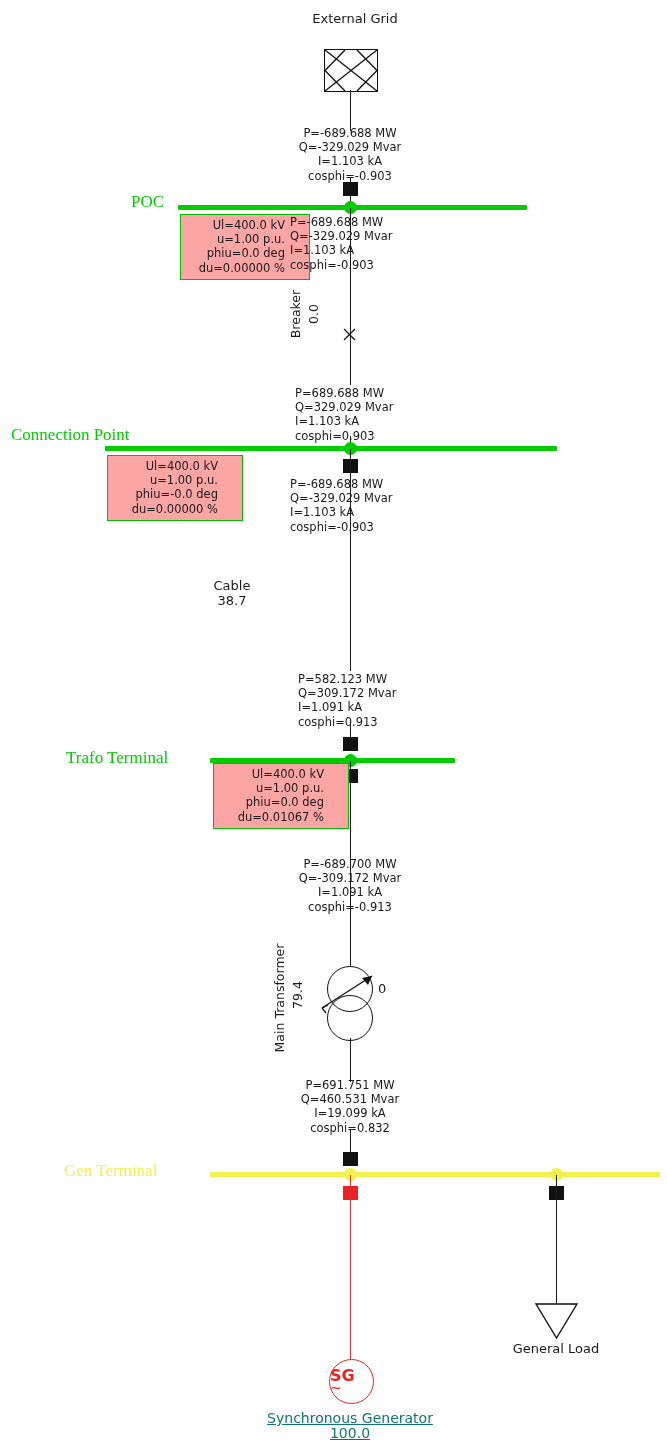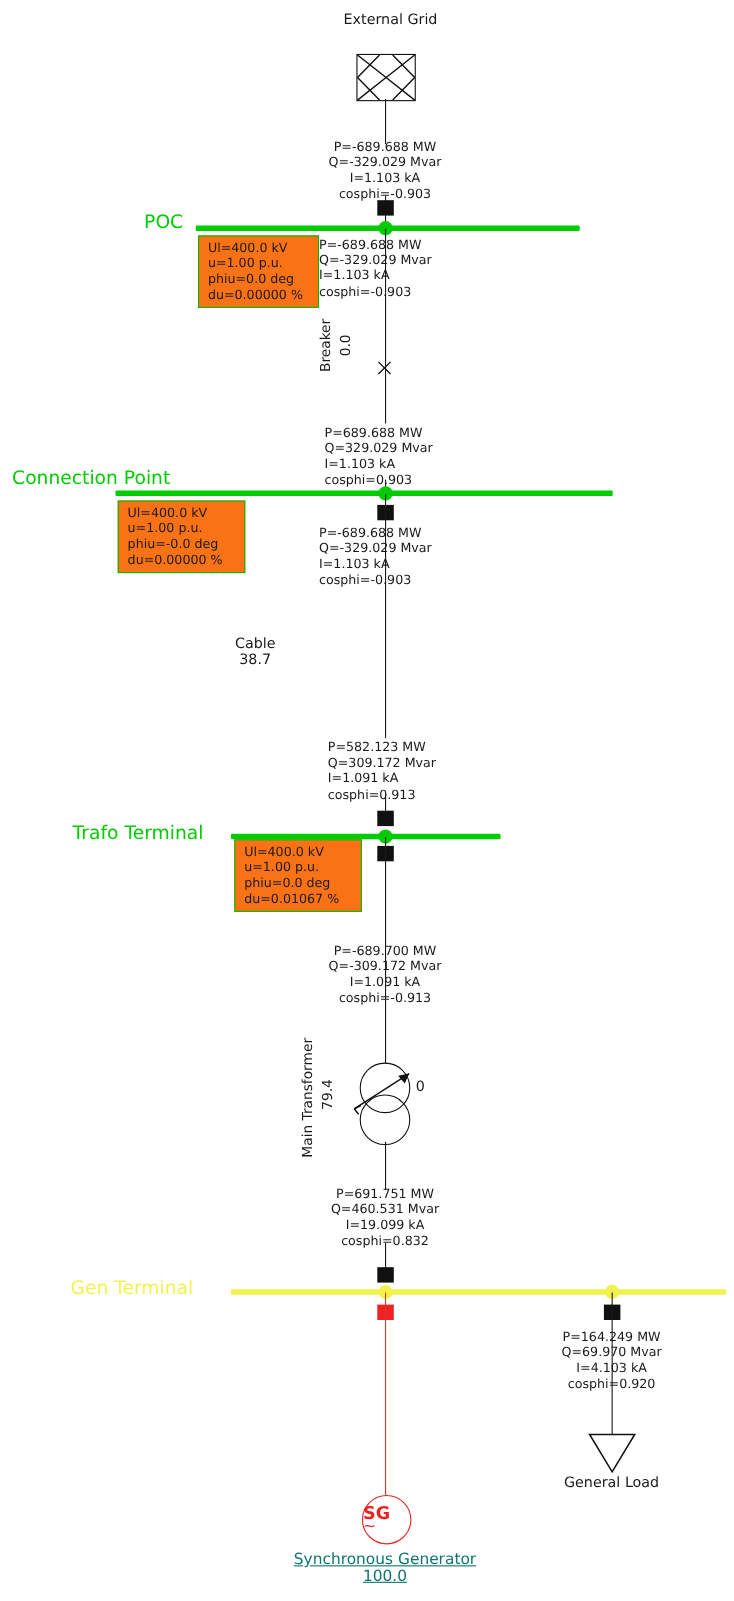--- a/index.html
+++ b/index.html
@@ -62,36 +62,37 @@
     line-height: 14.2px;
     color: #1a1a1a;
     text-align: center;
     white-space: nowrap;
   }
 
   
   .vbox {
     position: absolute;
     border: 1px solid #00bb00;
-    background: #f97316;
+    background: #fca5a5;
     font-size: 11.5px;
     line-height: 14.2px;
     color: #1a1a1a;
-    text-align: left;
-    padding: 3px 4px 4px 8px;
+    text-align: right;
+    padding: 3px 24px 4px 8px;
     white-space: nowrap;
   }
   .vbox.yellow { border-color: #e8e85a; }
 
   
   .busname {
     position: absolute;
     font-size: 17px;
     color: #00cc00;
     white-space: nowrap;
+    font-family: Liberation Serif, serif;
   }
   .busname.yellow { color: #f2f24d; }
 
   
   .elabel {
     position: absolute;
     font-size: 13px;
     line-height: 15px;
     color: #1a1a1a;
     text-align: center;
@@ -332,26 +333,20 @@
     <span class="sg-tilde">~</span>
   </div>
 
   <div class="elabel red" style="left:250px; top:1411px; width:200px; font-size:14px;">
     <div>Synchronous Generator</div>
     <div>100.0</div>
   </div>
 
   <div class="vline" style="left:556px; top:1175px; height:131px;"></div>
 
-  <div class="meas" style="left:456px; top:1208px; width:200px;">
-    <div>P=164.249 MW</div>
-    <div>Q=69.970 Mvar</div>
-    <div>I=4.103 kA</div>
-    <div>cosphi=0.920</div>
-  </div>
 
   <div class="abs" style="left:535px; top:1303px;">
     <svg width="43" height="36" viewBox="0 0 43 36" style="display:block;">
       <polygon points="1,1 42,1 21.5,35" fill="#ffffff" stroke="#111111" stroke-width="1.4"></polygon>
     </svg>
   </div>
 
   <div class="elabel" style="left:486px; top:1341px; width:140px;">General Load</div>
 
 </div>

